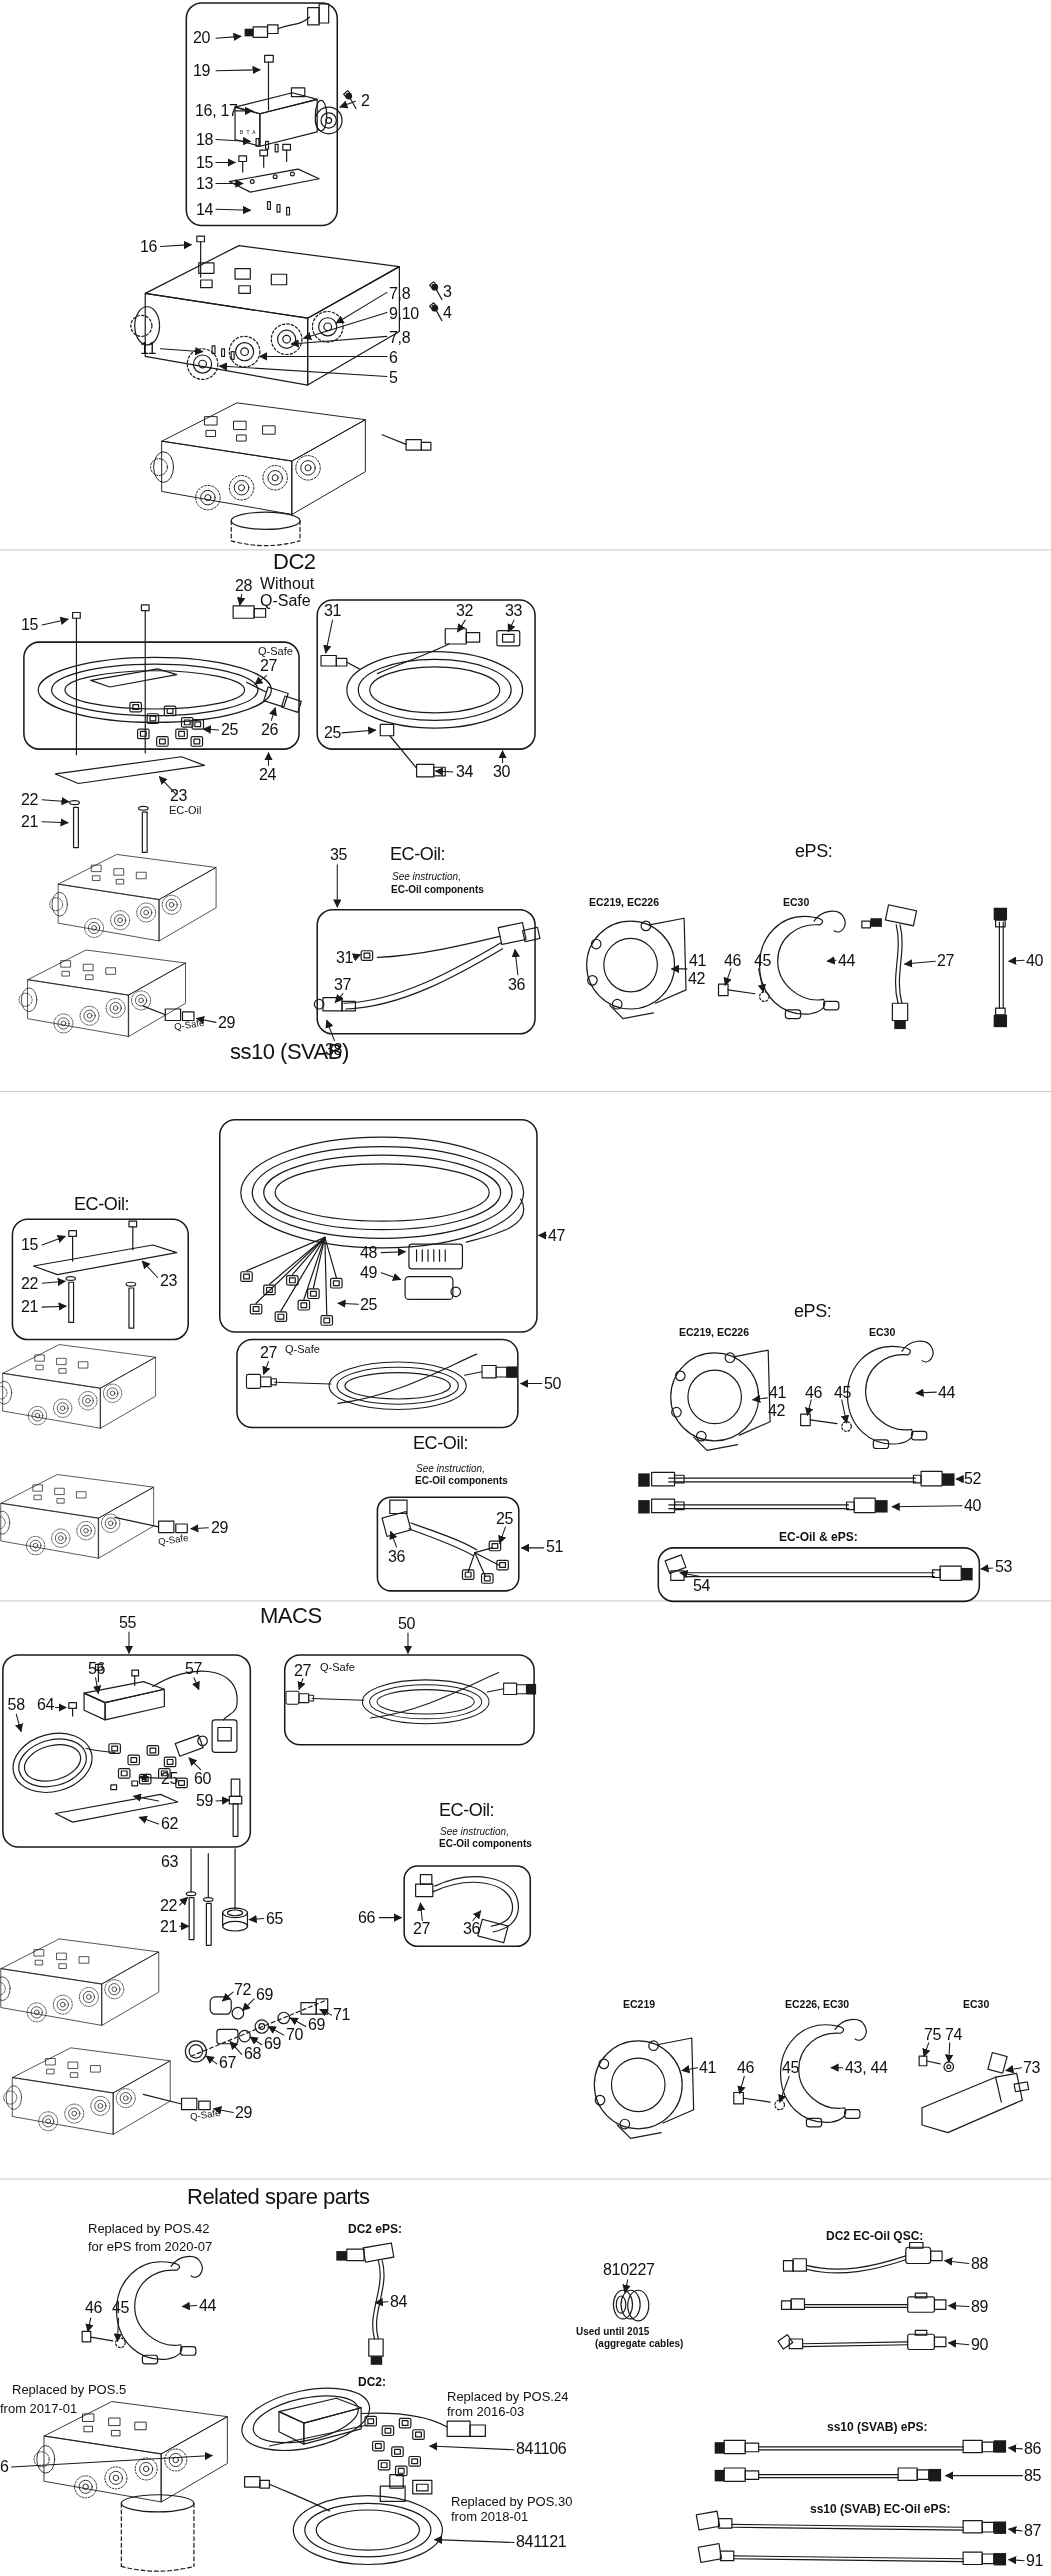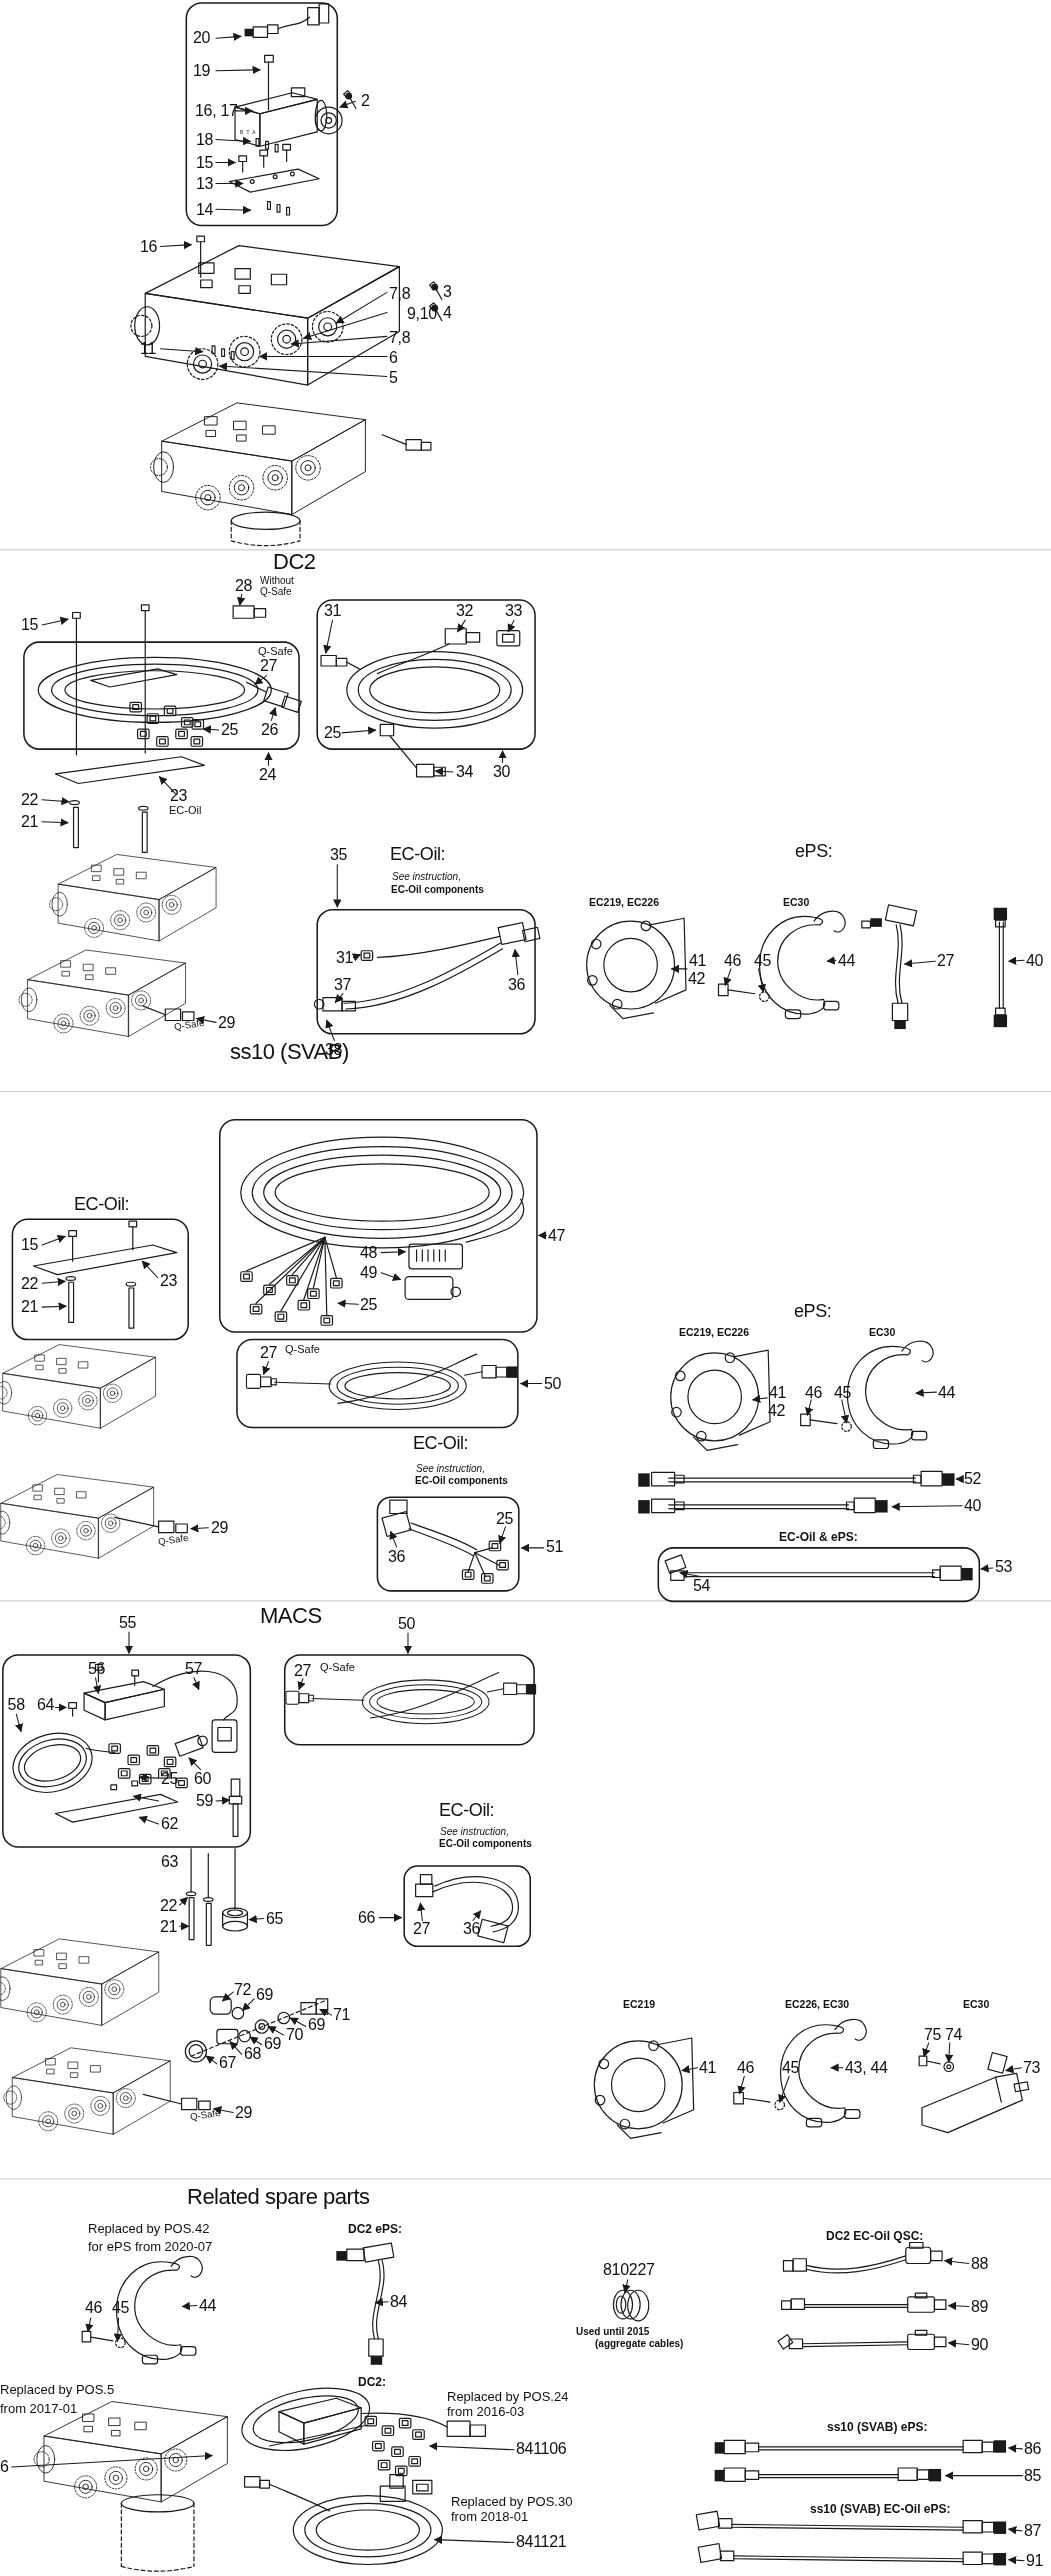--- a/index.html
+++ b/index.html
@@ -8,21 +8,21 @@
   .L{position:absolute;line-height:1.05;white-space:pre-line}
   .pn{font-size:16px;letter-spacing:-0.3px}
   .ttl{font-size:22px;letter-spacing:-0.5px}
   .h2{font-size:18px;letter-spacing:-0.4px}
   .tag{font-size:10.5px;font-weight:bold}
   .tag2{font-size:12px;font-weight:bold}
   .note{font-size:13px}
   .it{font-size:10px;font-style:italic}
   .sb{font-size:10px;font-weight:bold}
   .qs{font-size:11px}
-  .s10{font-size:10px}
+  .s10{font-size:16px}
   .qs2{font-size:9.6px;transform:rotate(-9deg)}
   .tiny{font-size:4.8px;letter-spacing:1px}
   svg#art{position:absolute;left:0;top:0}
   .art *{stroke:#1a1a1a;fill:none;stroke-width:1.25;stroke-linecap:round;stroke-linejoin:round}
   .art .f{fill:#1a1a1a;stroke:none}
   .art .ld{stroke-width:1.1}
   .art .bx{stroke-width:1.6}
   .art .dv{stroke:#c4c4c4;stroke-width:1}
   .art .dsh{stroke-dasharray:4,3}
 </style>
@@ -710,21 +710,21 @@
 <div class="L pn" style="left:195px;top:103px">16, 17</div>
 <div class="L pn" style="left:196px;top:132px">18</div>
 <div class="L pn" style="left:196px;top:155px">15</div>
 <div class="L pn" style="left:196px;top:176px">13</div>
 <div class="L pn" style="left:196px;top:202px">14</div>
 <div class="L pn" style="left:361px;top:93px">2</div>
 <div class="L pn" style="left:140px;top:239px">16</div>
 <div class="L pn" style="left:140px;top:341px">11</div>
 <div class="L pn" style="left:389px;top:286px">7,8</div>
 <div class="L pn" style="left:443px;top:284px">3</div>
-<div class="L pn" style="left:407px;top:306px">9,10</div>
+<div class="L pn" style="left:389px;top:306px">9,10</div>
 <div class="L pn" style="left:443px;top:305px">4</div>
 <div class="L pn" style="left:389px;top:330px">7,8</div>
 <div class="L pn" style="left:389px;top:350px">6</div>
 <div class="L pn" style="left:389px;top:370px">5</div>
 <div class="L tiny" style="left:240px;top:130px">B T A</div>
 
 <div class="L ttl" style="left:273px;top:550px">DC2</div>
 <div class="L pn" style="left:235px;top:578px">28</div>
 <div class="L s10" style="left:260px;top:576px">Without
 Q-Safe</div>
@@ -852,21 +852,21 @@
 <div class="L pn" style="left:199px;top:2298px">44</div>
 <div class="L tag2" style="left:348px;top:2223px">DC2 ePS:</div>
 <div class="L pn" style="left:390px;top:2294px">84</div>
 <div class="L pn" style="left:603px;top:2262px">810227</div>
 <div class="L sb" style="left:576px;top:2327px">Used until 2015</div>
 <div class="L sb" style="left:595px;top:2339px">(aggregate cables)</div>
 <div class="L tag2" style="left:826px;top:2230px">DC2 EC-Oil QSC:</div>
 <div class="L pn" style="left:971px;top:2256px">88</div>
 <div class="L pn" style="left:971px;top:2299px">89</div>
 <div class="L pn" style="left:971px;top:2337px">90</div>
-<div class="L note" style="left:0px;top:2383px">Replaced by POS.5</div>
+<div class="L note" style="left:12px;top:2383px">Replaced by POS.5</div>
 <div class="L note" style="left:0px;top:2402px">from 2017-01</div>
 <div class="L pn" style="left:0px;top:2459px">6</div>
 <div class="L tag2" style="left:358px;top:2376px">DC2:</div>
 <div class="L note" style="left:447px;top:2390px">Replaced by POS.24</div>
 <div class="L note" style="left:447px;top:2405px">from 2016-03</div>
 <div class="L pn" style="left:516px;top:2441px">841106</div>
 <div class="L note" style="left:451px;top:2495px">Replaced by POS.30</div>
 <div class="L note" style="left:451px;top:2510px">from 2018-01</div>
 <div class="L pn" style="left:516px;top:2534px">841121</div>
 <div class="L tag2" style="left:827px;top:2421px">ss10 (SVAB) ePS:</div>

